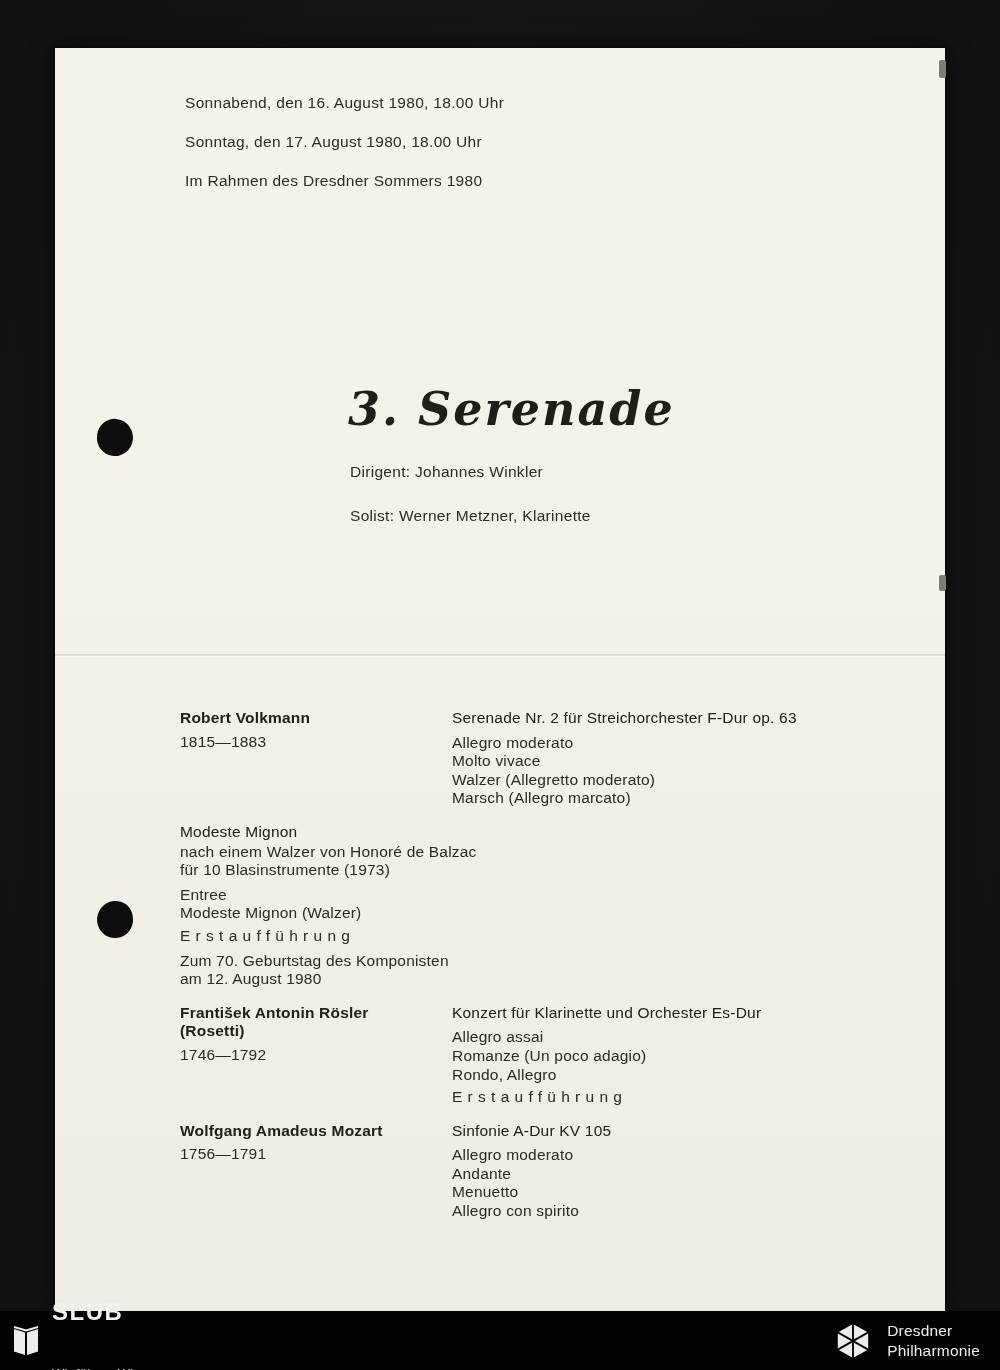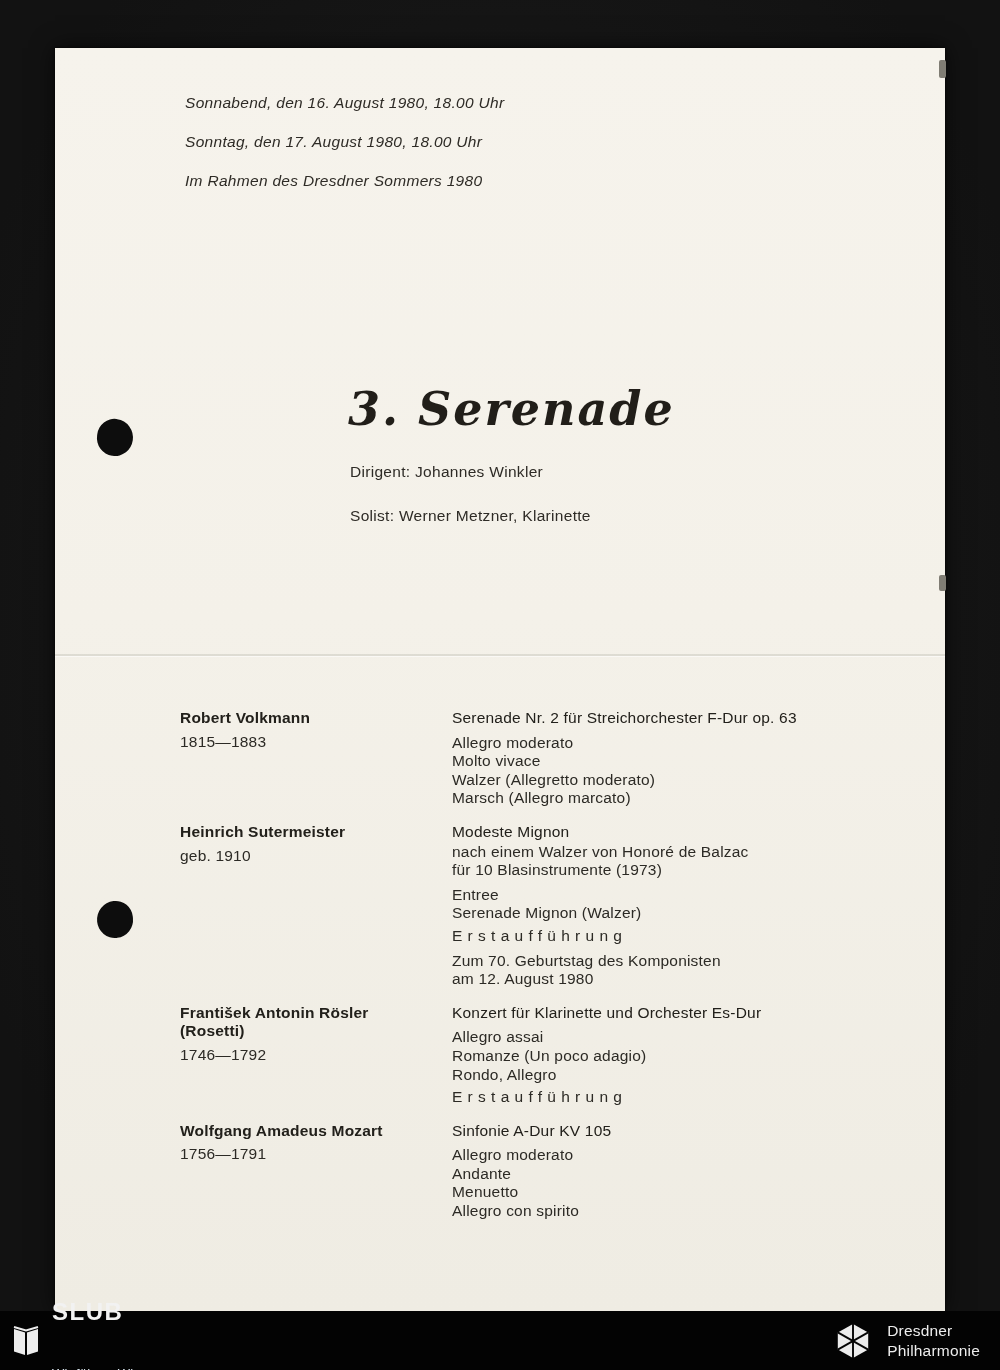--- a/index.html
+++ b/index.html
@@ -24,21 +24,21 @@
     box-shadow:0 1px 0 rgba(255,255,255,0.55);
   }
   .hole { position:absolute; left:42px; width:36px; height:37px; background:#0d0d0d; border-radius:50%; }
   .hole.h1 { top:371px; transform:rotate(8deg); border-radius:48% 52% 50% 50%; }
   .hole.h2 { top:853px; transform:rotate(-6deg); border-radius:52% 48% 50% 50%; }
   .edge-mark { position:absolute; right:-1px; width:7px; background:#807d74; border-radius:2px; }
   .edge-mark.m1 { top:12px; height:18px; }
   .edge-mark.m2 { top:527px; height:16px; }
 
   
-  .head-lines { position:absolute; left:130px; top:46px; color:#2e2b26; font-size:15.5px; letter-spacing:0.3px;font-style:italic; }
+  .head-lines { position:absolute; left:130px; top:46px; color:#2e2b26; font-size:15.5px; letter-spacing:0.3px; }
   .head-lines .line { margin-bottom:21px; white-space:nowrap; }
 
   
   .doc-title {
     position:absolute; left:293px; top:334px;
     font-family:"DejaVu Serif", serif; font-style:italic; font-weight:600;
     font-size:46px; color:#211e19; letter-spacing:2px;
   }
 
   .credit { position:absolute; left:295px; color:#2e2b26; font-size:15.5px; letter-spacing:0.3px; }
@@ -105,33 +105,29 @@
           <div class="movements">
             <div class="mline">Allegro moderato</div>
             <div class="mline">Molto vivace</div>
             <div class="mline">Walzer (Allegretto moderato)</div>
             <div class="mline">Marsch (Allegro marcato)</div>
           </div>
         </div>
       </div>
 
       <div class="entry">
-        <div class="col-left">
-          <div class="composer mline">Heinrich Sutermeister</div>
-          <div class="dates mline">geb. 1910</div>
-        </div>
         <div class="col-right">
           <div class="work-title mline">Modeste Mignon</div>
           <div class="work-sub">
             <div class="mline">nach einem Walzer von Honoré de Balzac</div>
             <div class="mline">für 10 Blasinstrumente (1973)</div>
           </div>
           <div class="movements">
             <div class="mline">Entree</div>
-            <div class="mline">Serenade Mignon (Walzer)</div>
+            <div class="mline">Modeste Mignon (Walzer)</div>
           </div>
           <div class="premiere mline">Erstaufführung</div>
           <div class="dedication">
             <div class="mline">Zum 70. Geburtstag des Komponisten</div>
             <div class="mline">am 12. August 1980</div>
           </div>
         </div>
       </div>
 
       <div class="entry">

